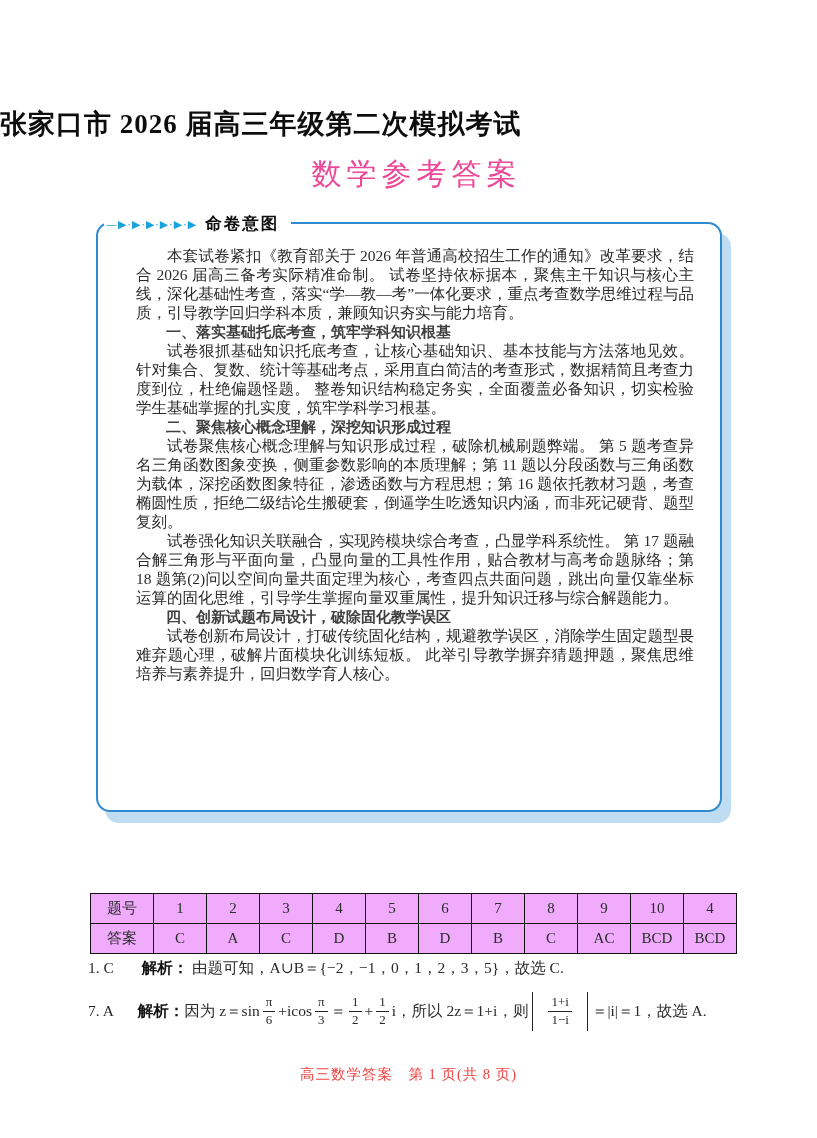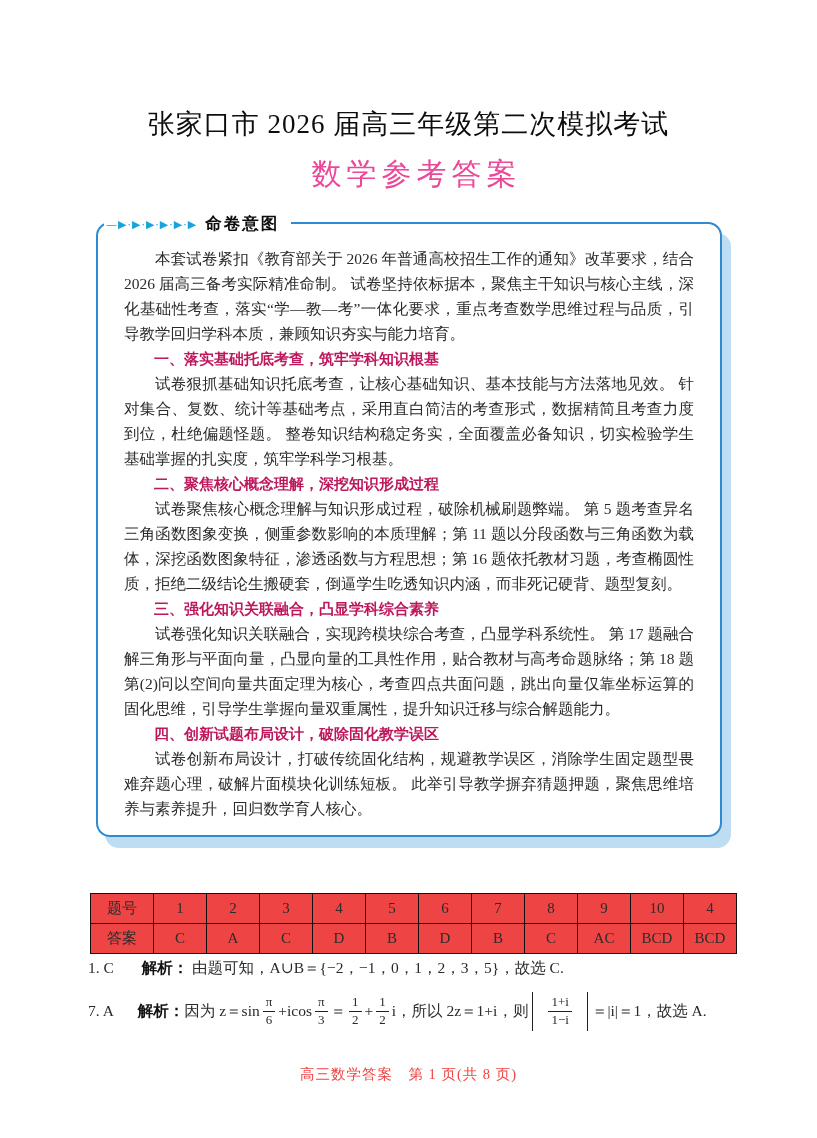--- a/index.html
+++ b/index.html
@@ -2,22 +2,22 @@
 <html><head>
 <meta charset="utf-8">
 <style>
   html,body { margin:0; padding:0; }
   body {
     width:817px; height:1138px; position:relative; background:#ffffff;
     font-family:"Liberation Serif","DejaVu Serif",serif; color:#222;
     overflow:hidden;
   }
   .page-title {
-    position:absolute; top:106px; left:0; width:100%; text-align:center;
-    font-size:27px; font-weight:normal; color:#0d0d0d; letter-spacing:1px;
+    position:absolute; top:106px; left:0; width:100%; text-align:left;
+    font-size:27px; font-weight:bold; color:#0d0d0d; letter-spacing:1px;
   }
   .page-subtitle {
     position:absolute; top:154px; left:8px; width:100%; text-align:center;
     font-size:30px; font-weight:normal; color:#ec4899; letter-spacing:5px;
     font-family:"Liberation Sans","DejaVu Sans",sans-serif;
   }
   .intent-box {
     position:absolute; left:96px; top:222px; width:626px; min-height:590px;
     background:#ffffff; border:2.5px solid #2f8ad2; border-radius:14px;
     box-shadow:9px 11px 0 #bedcf2;
@@ -29,36 +29,36 @@
   }
   .arrows {
     color:#19a3dd; font-size:11px; letter-spacing:1px; margin-right:8px;
     font-family:"DejaVu Sans",sans-serif; line-height:1;
   }
   .box-header-title {
     font-family:"Liberation Sans","DejaVu Sans",sans-serif;
     font-weight:bold; font-size:16.5px; color:#0d0d0d; letter-spacing:2px;
   }
   .box-content {
-    padding:22px 26px 14px 26px; font-size:15.5px; line-height:25px;
+    padding:22px 26px 14px 38px; font-size:15.5px; line-height:19px;
     color:#2a2a2a; text-align:justify;
   }
   .para { text-indent:2em; margin:0; }
   .sec-head {
-    text-indent:2em; margin:0; color:#be185d; font-weight:bold;
+    text-indent:2em; margin:0; color:#404040; font-weight:bold;
     font-family:"Liberation Sans","DejaVu Sans",sans-serif; font-size:15px;
   }
   table.answer-table {
     position:absolute; left:90px; top:893px; border-collapse:collapse;
     table-layout:fixed;
   }
   .answer-table td, .answer-table th {
     border:1.6px solid #111; text-align:center; vertical-align:middle;
     font-size:15px; font-weight:normal; height:29px; padding:0;
-    color:#2c2c2c; background:#ef4444;
+    color:#2c2c2c; background:#f0abfc;
   }
   .answer-table .head-col { width:62px; }
   .answer-table .q-col { width:52px; }
   .solutions {
     position:absolute; left:88px; top:958px; width:650px;
     font-size:15.5px; color:#2a2a2a;
   }
   .sol-line { margin:0 0 13px 0; white-space:nowrap; }
   .sol-line.flexline { display:flex; align-items:center; margin-bottom:11px; }
   .sol-num { margin-right:24px; }
@@ -93,21 +93,20 @@
   <div class="box-header">
     <span class="arrows">—▶·▶·▶·▶·▶·▶</span>
     <span class="box-header-title">命卷意图</span>
   </div>
   <div class="box-content">
     <p class="para">本套试卷紧扣《教育部关于 2026 年普通高校招生工作的通知》改革要求，结合 2026 届高三备考实际精准命制。 试卷坚持依标据本，聚焦主干知识与核心主线，深化基础性考查，落实“学—教—考”一体化要求，重点考查数学思维过程与品质，引导教学回归学科本质，兼顾知识夯实与能力培育。</p>
     <p class="sec-head">一、落实基础托底考查，筑牢学科知识根基</p>
     <p class="para">试卷狠抓基础知识托底考查，让核心基础知识、基本技能与方法落地见效。 针对集合、复数、统计等基础考点，采用直白简洁的考查形式，数据精简且考查力度到位，杜绝偏题怪题。 整卷知识结构稳定务实，全面覆盖必备知识，切实检验学生基础掌握的扎实度，筑牢学科学习根基。</p>
     <p class="sec-head">二、聚焦核心概念理解，深挖知识形成过程</p>
     <p class="para">试卷聚焦核心概念理解与知识形成过程，破除机械刷题弊端。 第 5 题考查异名三角函数图象变换，侧重参数影响的本质理解；第 11 题以分段函数与三角函数为载体，深挖函数图象特征，渗透函数与方程思想；第 16 题依托教材习题，考查椭圆性质，拒绝二级结论生搬硬套，倒逼学生吃透知识内涵，而非死记硬背、题型复刻。</p>
-    <p class="sec-head">三、强化知识关联融合，凸显学科综合素养</p>
     <p class="para">试卷强化知识关联融合，实现跨模块综合考查，凸显学科系统性。 第 17 题融合解三角形与平面向量，凸显向量的工具性作用，贴合教材与高考命题脉络；第 18 题第(2)问以空间向量共面定理为核心，考查四点共面问题，跳出向量仅靠坐标运算的固化思维，引导学生掌握向量双重属性，提升知识迁移与综合解题能力。</p>
     <p class="sec-head">四、创新试题布局设计，破除固化教学误区</p>
     <p class="para">试卷创新布局设计，打破传统固化结构，规避教学误区，消除学生固定题型畏难弃题心理，破解片面模块化训练短板。 此举引导教学摒弃猜题押题，聚焦思维培养与素养提升，回归数学育人核心。</p>
   </div>
 </div>
 
 <table class="answer-table">
   <tbody>
       <tr>
     <th class="head-col">题号</th>

